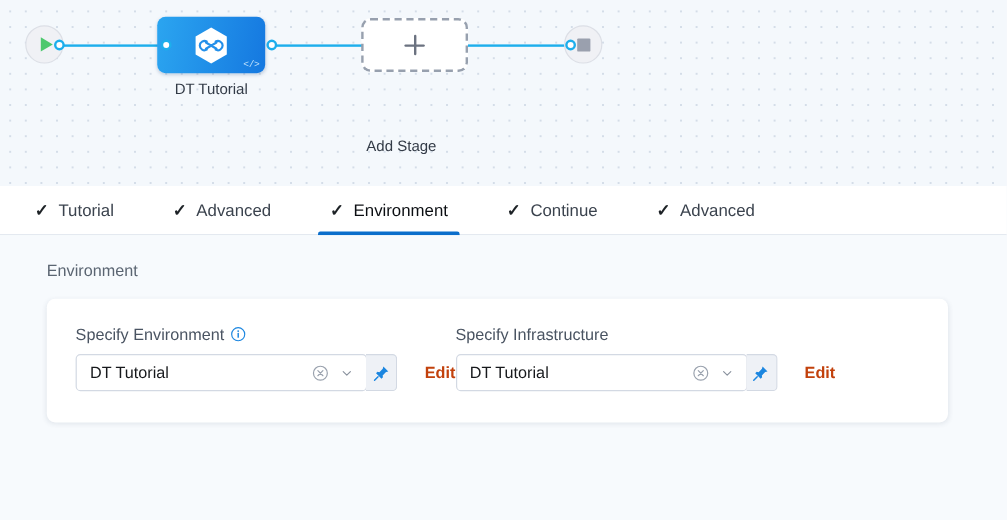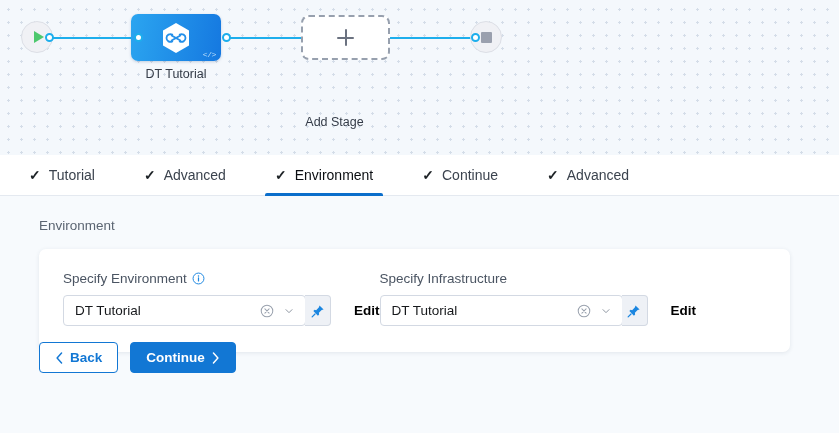--- a/index.html
+++ b/index.html
@@ -255,21 +255,21 @@
     display: flex;
     align-items: center;
     justify-content: center;
     cursor: pointer;
     margin-left: -1px;
   }
 
   .edit-link {
     margin-left: 23px;
     font-size: 13.5px;
-    color: #000000;
+    color: #c2410c;
     font-weight: 600;
     cursor: pointer;
     white-space: nowrap;
   }
 
   
   .footer {
     position: absolute;
     left: 39px;
     top: 146px;
@@ -424,28 +424,14 @@
             <path d="M9.7 1.6 L14.4 6.3 L12.2 6.9 L9.0 10.1 L9.3 11.9 L7.9 13.3 L2.7 8.1 L4.1 6.7 L5.9 7.0 L9.1 3.8 Z" fill="#1b86e0"></path>
             <path d="M4.6 11.4 L1.3 14.7" stroke="#1b86e0" stroke-width="1.4" stroke-linecap="round"></path>
           </svg>
         </div>
         <span class="edit-link">Edit</span>
       </div>
     </div>
 
   </div>
 
-  <div class="footer">
-    <div class="btn btn-back">
-      <svg width="9" height="12" viewBox="0 0 10 14">
-        <path d="M7.4 1.3 L2.2 7 L7.4 12.7" fill="none" stroke="#1277d4" stroke-width="1.7" stroke-linecap="round" stroke-linejoin="round"></path>
-      </svg>
-      <span>Back</span>
-    </div>
-    <div class="btn btn-continue">
-      <span>Continue</span>
-      <svg width="9" height="12" viewBox="0 0 10 14">
-        <path d="M2.6 1.3 L7.8 7 L2.6 12.7" fill="none" stroke="#ffffff" stroke-width="1.7" stroke-linecap="round" stroke-linejoin="round"></path>
-      </svg>
-    </div>
-  </div>
 
 </div>
 
 </body></html>

